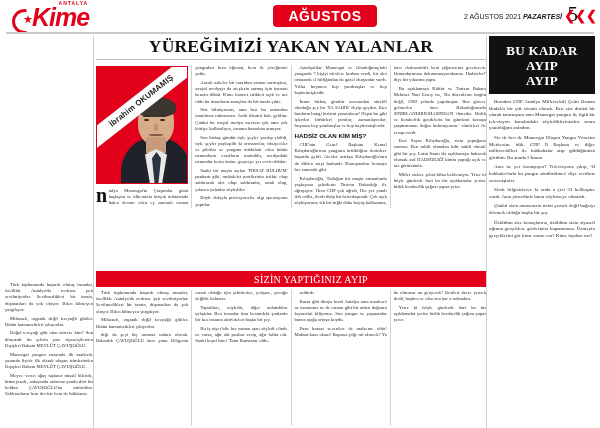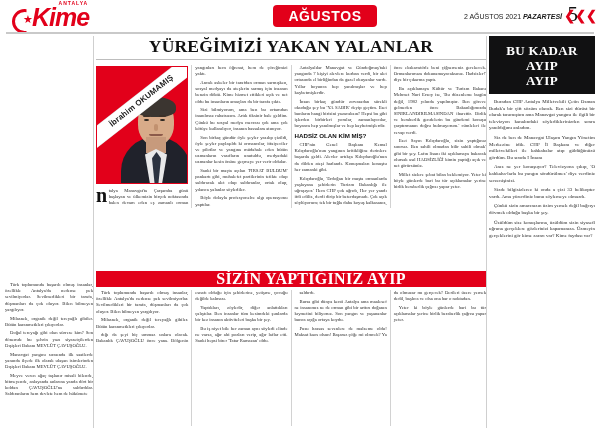--- a/index.html
+++ b/index.html
@@ -198,21 +198,21 @@
     font-weight: bold; padding-right: 1.5px; color: #111;
   }
 
   
   .red-banner {
     position: absolute; left: 0; top: 235px; width: 390px; height: 16px;
     background: #e2001a; display: flex; align-items: center; justify-content: center;
   }
   .red-banner span {
     font-family: "Liberation Serif", serif;
-    font-weight: bold; font-size: 16px; color: #fff; letter-spacing: 0.3px; padding-left: 40px;
+    font-weight: normal; font-size: 10px; color: #fff; letter-spacing: 0.3px; padding-left: 40px;
   }
   .lower-cols {
     position: absolute; left: 0; top: 254px; width: 390px; height: 136px;
     column-count: 4; column-gap: 7px; column-rule: 1px solid #d2d2d2;
     font-size: 4.7px; line-height: 6.2px; text-align: justify; color: #2a2a2a;
   }
   .lower-cols p { margin-bottom: 2.5px; text-indent: 5px; }
 
   
   .leftcol-text {

